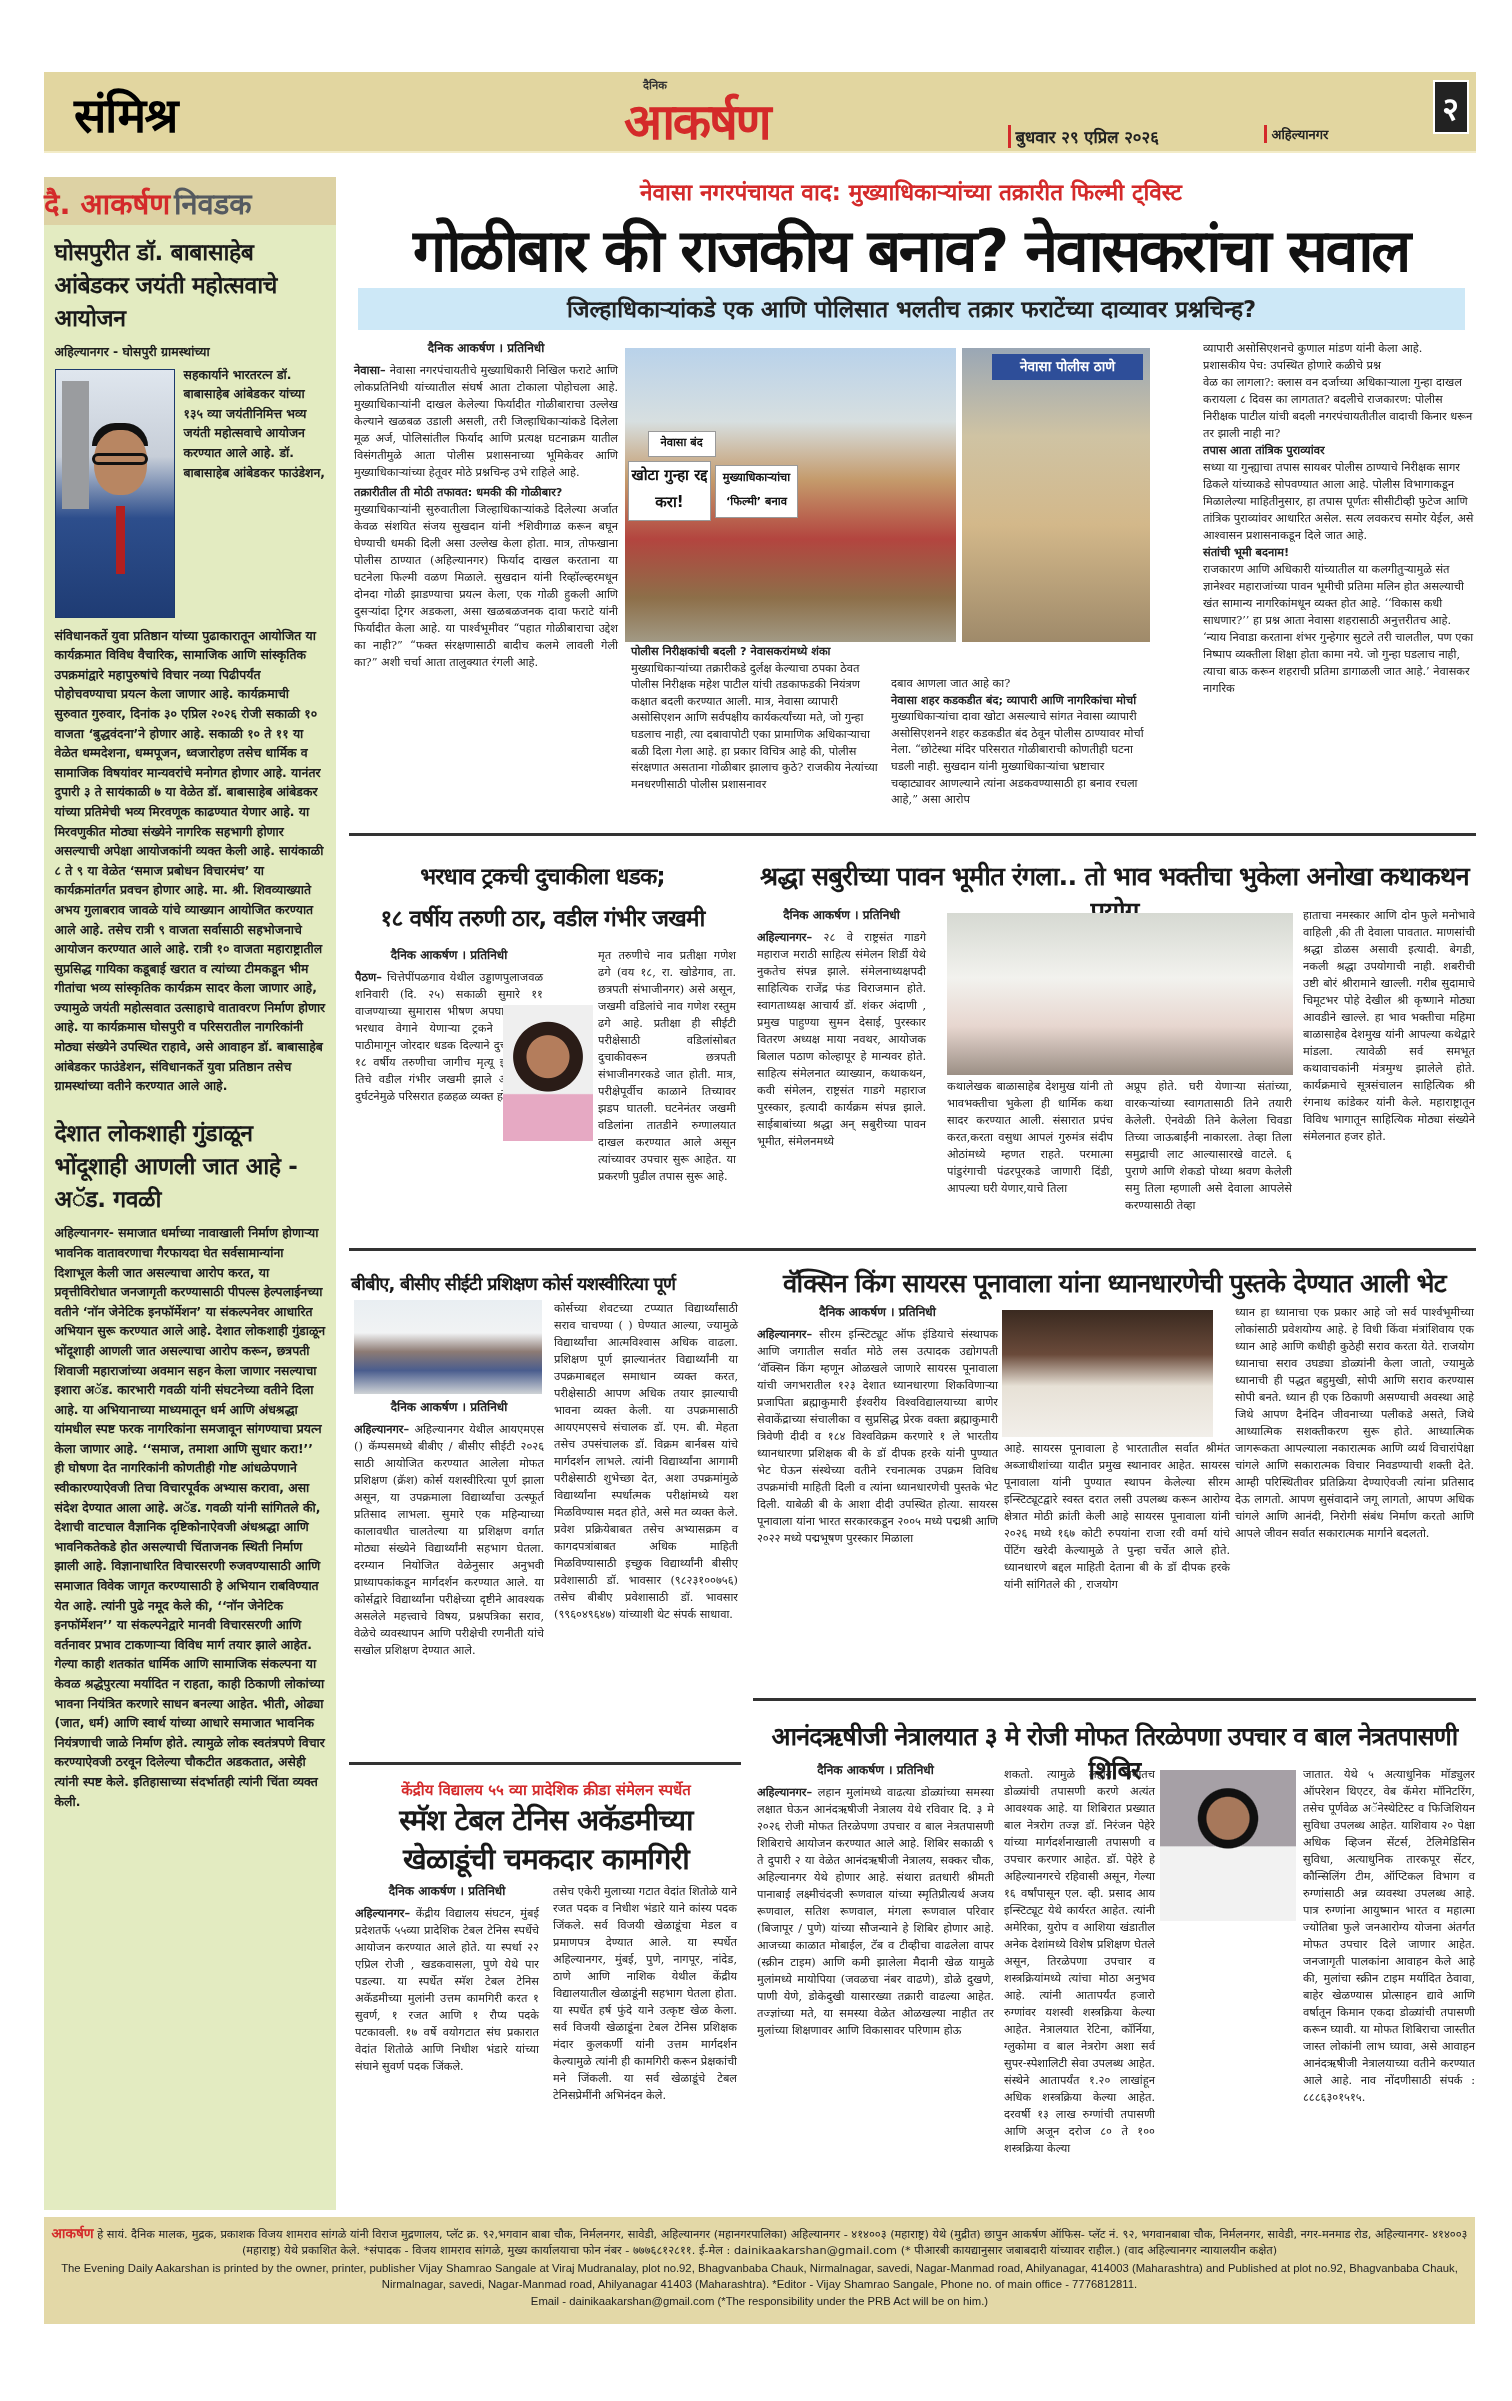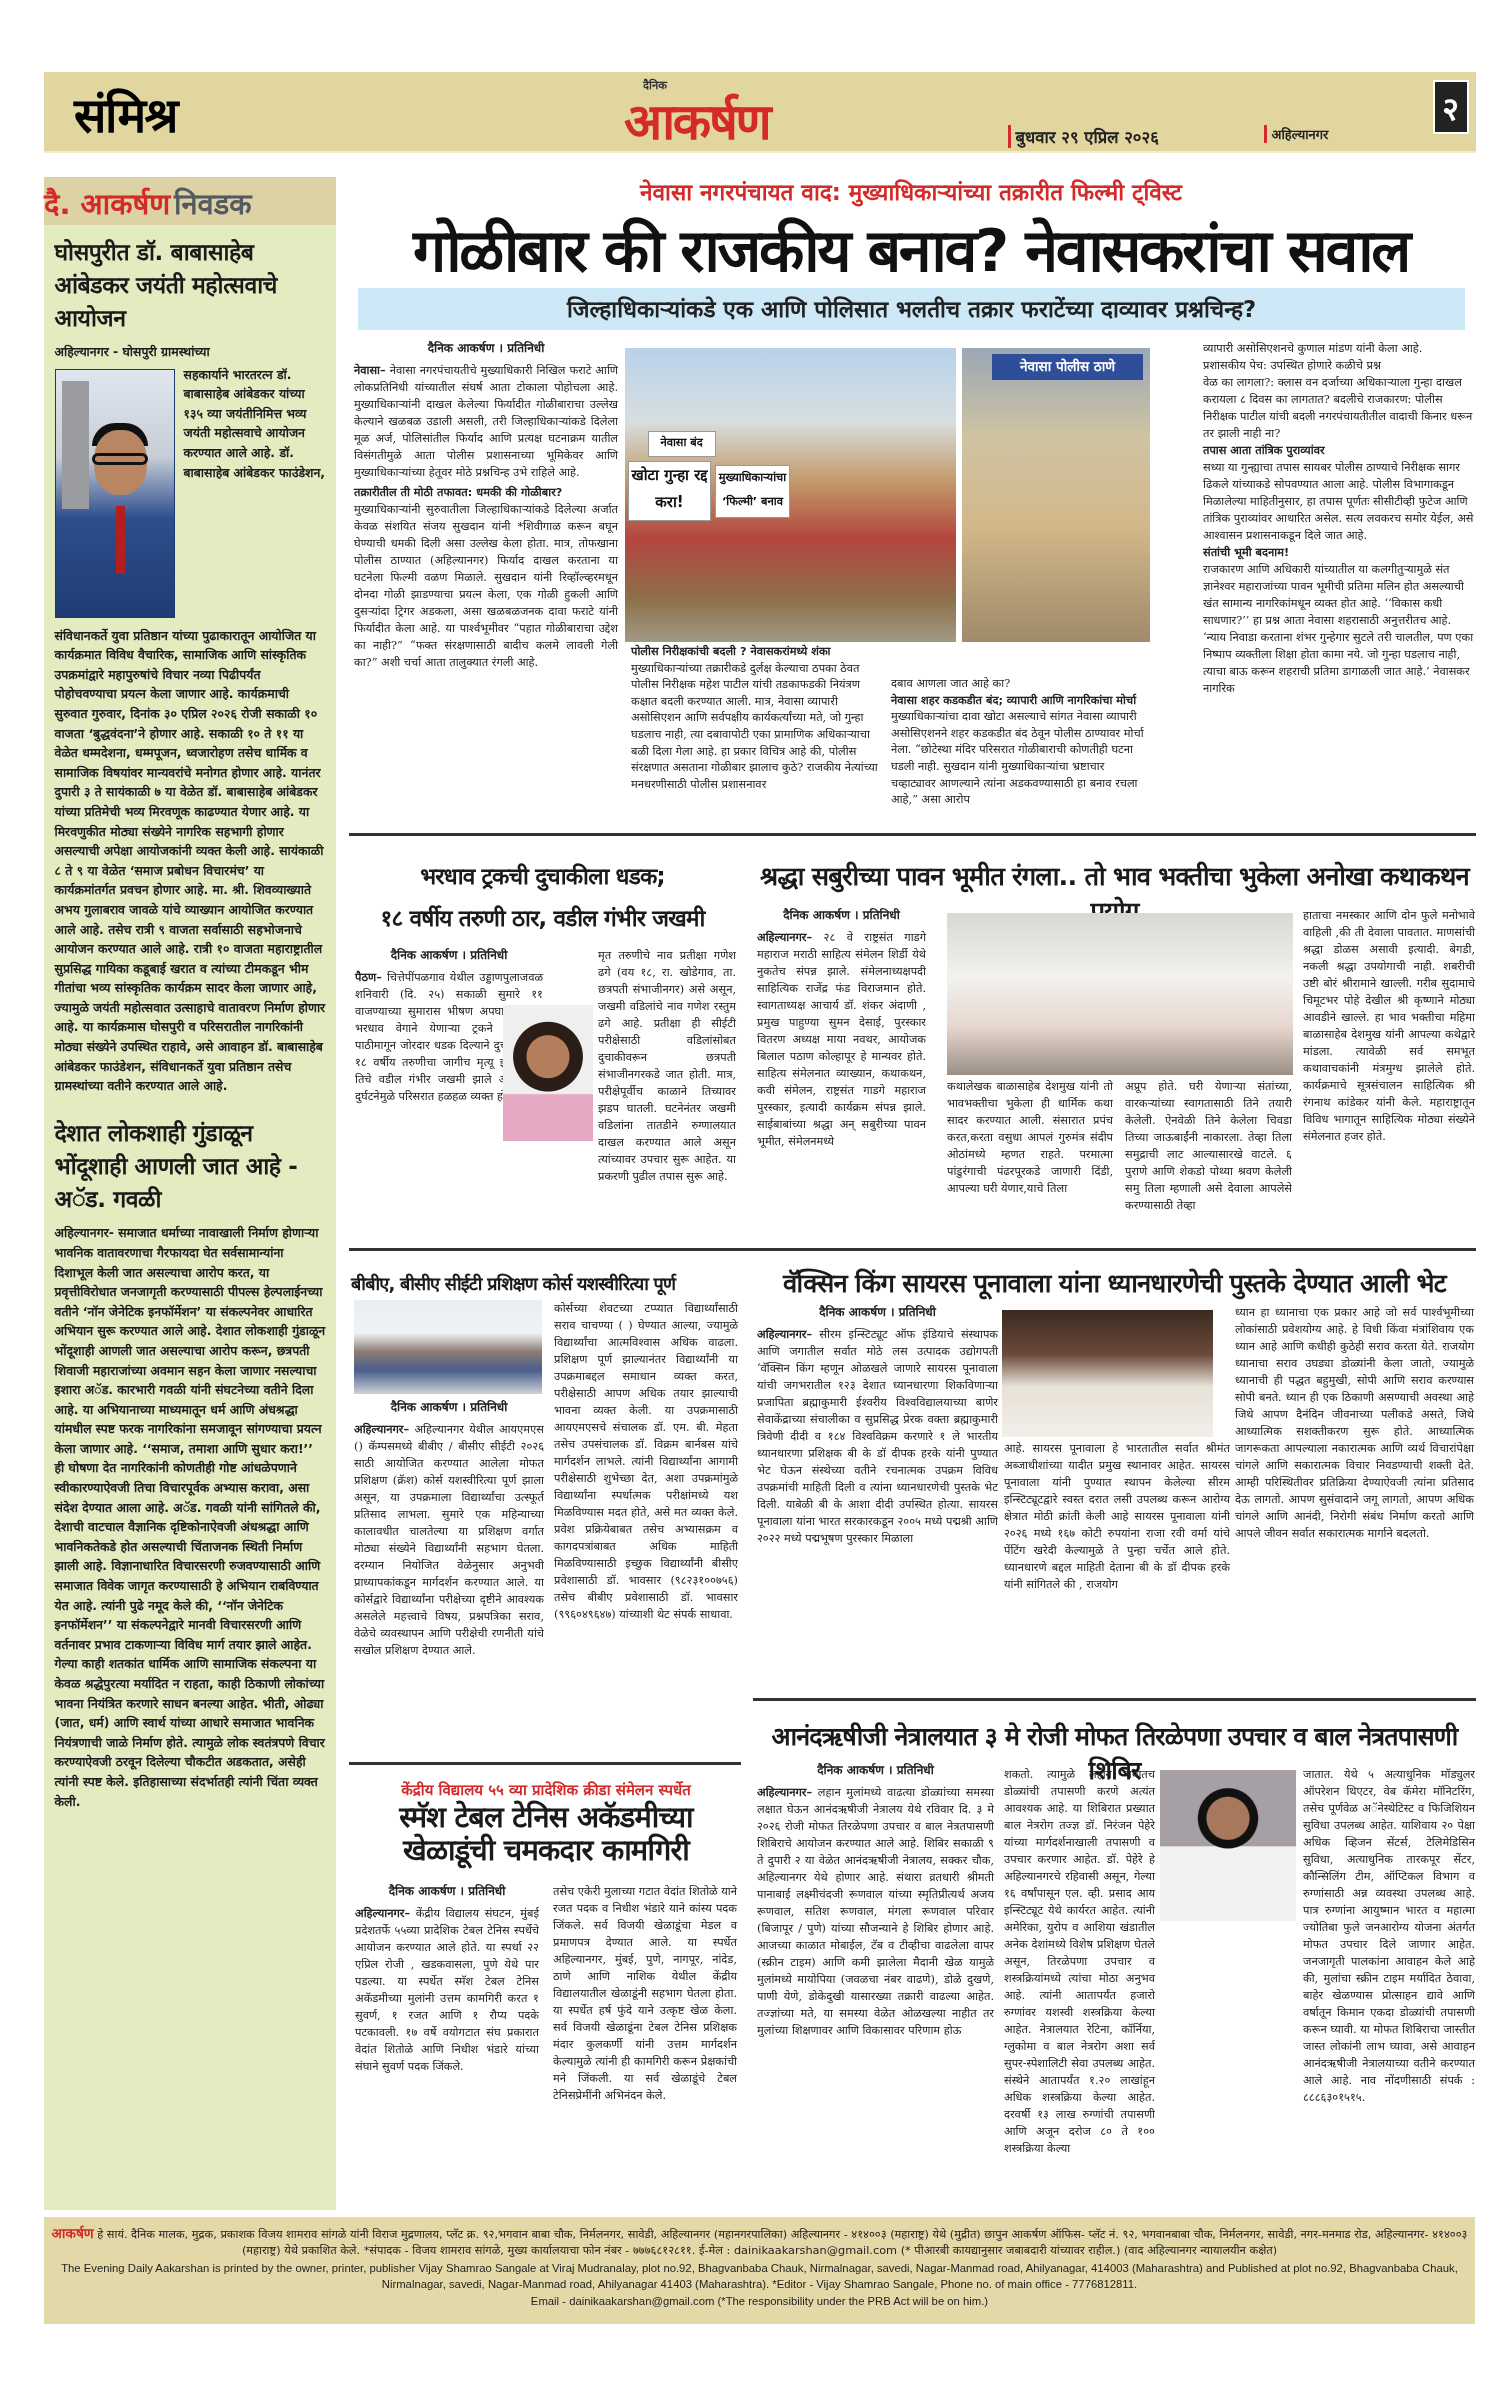--- a/index.html
+++ b/index.html
@@ -108,21 +108,21 @@
 <div class="col" style="left:354px; top:340px; width:264px;">
   <div class="byline">दैनिक आकर्षण । प्रतिनिधी</div>
   <div><span class="dateline">नेवासा–</span> <span>नेवासा नगरपंचायतीचे मुख्याधिकारी निखिल फराटे आणि लोकप्रतिनिधी यांच्यातील संघर्ष आता टोकाला पोहोचला आहे. मुख्याधिकाऱ्यांनी दाखल केलेल्या फिर्यादीत गोळीबाराचा उल्लेख केल्याने खळबळ उडाली असली, तरी जिल्हाधिकाऱ्यांकडे दिलेला मूळ अर्ज, पोलिसांतील फिर्याद आणि प्रत्यक्ष घटनाक्रम यातील विसंगतीमुळे आता पोलीस प्रशासनाच्या भूमिकेवर आणि मुख्याधिकाऱ्यांच्या हेतूवर मोठे प्रश्नचिन्ह उभे राहिले आहे.</span></div>
   <div class="subhead" style="margin-top:3px">तक्रारीतील ती मोठी तफावत: धमकी की गोळीबार?</div>
   <div>मुख्याधिकाऱ्यांनी सुरुवातीला जिल्हाधिकाऱ्यांकडे दिलेल्या अर्जात केवळ संशयित संजय सुखदान यांनी *शिवीगाळ करून बघून घेण्याची धमकी दिली असा उल्लेख केला होता. मात्र, तोफखाना पोलीस ठाण्यात (अहिल्यानगर) फिर्याद दाखल करताना या घटनेला फिल्मी वळण मिळाले. सुखदान यांनी रिव्हॉल्व्हरमधून दोनदा गोळी झाडण्याचा प्रयत्न केला, एक गोळी हुकली आणि दुसऱ्यांदा ट्रिगर अडकला, असा खळबळजनक दावा फराटे यांनी फिर्यादीत केला आहे. या पार्श्वभूमीवर “पहात गोळीबाराचा उद्देश का नाही?” “फक्त संरक्षणासाठी बादीच कलमे लावली गेली का?” अशी चर्चा आता तालुक्यात रंगली आहे.</div>
 </div>
 
 <div class="photo crowd" style="left:625px; top:348px; width:331px; height:294px;">
   <div class="sign" style="left:22.6px; top:83px; width:68px; height:25.6px; font-size:11.3px; line-height:22.6px;">नेवासा बंद</div>
   <div class="sign" style="left:3px; top:113px; width:83px; height:60px; font-size:15px; line-height:27px;">खोटा गुन्हा रद्द करा!</div>
-  <div class="sign" style="left:90px; top:117px; width:75px; height:53px; font-size:11.3px; line-height:24px;">मुख्याधिकाऱ्यांचा ‘फिल्मी’ बनाव</div>
+  <div class="sign" style="left:90px; top:117px; width:83px; height:53px; font-size:11.3px; line-height:24px;">मुख्याधिकाऱ्यांचा ‘फिल्मी’ बनाव</div>
 </div>
 <div class="photo police" style="left:962px; top:348px; width:188px; height:294px;">
   <div class="police-board">नेवासा पोलीस ठाणे</div>
 </div>
 
 <div class="caption" style="left:631px; top:644px; width:252px;">
   <b>पोलीस निरीक्षकांची बदली ? नेवासकरांमध्ये शंका</b><br>
   <span>मुख्याधिकाऱ्यांच्या तक्रारीकडे दुर्लक्ष केल्याचा ठपका ठेवत पोलीस निरीक्षक महेश पाटील यांची तडकाफडकी नियंत्रण कक्षात बदली करण्यात आली. मात्र, नेवासा व्यापारी असोसिएशन आणि सर्वपक्षीय कार्यकर्त्यांच्या मते, जो गुन्हा घडलाच नाही, त्या दबावापोटी एका प्रामाणिक अधिकाऱ्याचा बळी दिला गेला आहे. हा प्रकार विचित्र आहे की, पोलीस संरक्षणात असताना गोळीबार झालाच कुठे? राजकीय नेत्यांच्या मनधरणीसाठी पोलीस प्रशासनावर</span>
 </div>
 <div class="caption" style="left:891px; top:644px; width:256px;margin-top:32px;">
@@ -182,21 +182,21 @@
   <div><span class="dateline">अहिल्यानगर–</span> <span>सीरम इन्स्टिट्यूट ऑफ इंडियाचे संस्थापक आणि जगातील सर्वात मोठे लस उत्पादक उद्योगपती ‘वॅक्सिन किंग म्हणून ओळखले जाणारे सायरस पूनावाला यांची जगभरातील १२३ देशात ध्यानधारणा शिकविणाऱ्या प्रजापिता ब्रह्माकुमारी ईश्वरीय विश्वविद्यालयाच्या बाणेर सेवाकेंद्राच्या संचालीका व सुप्रसिद्ध प्रेरक वक्ता ब्रह्माकुमारी त्रिवेणी दीदी व १८४ विश्वविक्रम करणारे १ ले भारतीय ध्यानधारणा प्रशिक्षक बी के डॉ दीपक हरके यांनी पुण्यात भेट घेऊन संस्थेच्या वतीने रचनात्मक उपक्रम विविध उपक्रमांची माहिती दिली व त्यांना ध्यानधारणेची पुस्तके भेट दिली. याबेळी बी के आशा दीदी उपस्थित होत्या. सायरस पूनावाला यांना भारत सरकारकडून २००५ मध्ये पद्मश्री आणि २०२२ मध्ये पद्मभूषण पुरस्कार मिळाला</span></div>
 </div>
 <div class="photo hotel" style="left:1002px; top:1310px; width:211px; height:127px;"></div>
 <div class="col" style="left:1004px; top:1440px; width:226px;">आहे. सायरस पूनावाला हे भारतातील सर्वात श्रीमंत अब्जाधीशांच्या यादीत प्रमुख स्थानावर आहेत. सायरस पूनावाला यांनी पुण्यात स्थापन केलेल्या सीरम इन्स्टिट्यूटद्वारे स्वस्त दरात लसी उपलब्ध करून आरोग्य क्षेत्रात मोठी क्रांती केली आहे सायरस पूनावाला यांनी २०२६ मध्ये १६७ कोटी रुपयांना राजा रवी वर्मा यांचे पेंटिंग खरेदी केल्यामुळे ते पुन्हा चर्चेत आले होते. ध्यानधारणे बद्दल माहिती देताना बी के डॉ दीपक हरके यांनी सांगितले की , राजयोग</div>
 <div class="col" style="left:1235px; top:1304px; width:239px;">ध्यान हा ध्यानाचा एक प्रकार आहे जो सर्व पार्श्वभूमीच्या लोकांसाठी प्रवेशयोग्य आहे. हे विधी किंवा मंत्रांशिवाय एक ध्यान आहे आणि कधीही कुठेही सराव करता येते. राजयोग ध्यानाचा सराव उघड्या डोळ्यांनी केला जातो, ज्यामुळे ध्यानाची ही पद्धत बहुमुखी, सोपी आणि सराव करण्यास सोपी बनते. ध्यान ही एक ठिकाणी असण्याची अवस्था आहे जिथे आपण दैनंदिन जीवनाच्या पलीकडे असते, जिथे आध्यात्मिक सशक्तीकरण सुरू होते. आध्यात्मिक जागरूकता आपल्याला नकारात्मक आणि व्यर्थ विचारांपेक्षा चांगले आणि सकारात्मक विचार निवडण्याची शक्ती देते. आम्ही परिस्थितीवर प्रतिक्रिया देण्याऐवजी त्यांना प्रतिसाद देऊ लागतो. आपण सुसंवादाने जगू लागतो, आपण अधिक चांगले आणि आनंदी, निरोगी संबंध निर्माण करतो आणि आपले जीवन सर्वात सकारात्मक मार्गाने बदलतो.</div>
 
 <div class="rule" style="left:349px; top:1762px; width:392px;"></div>
 <div class="rule" style="left:753px; top:1698px; width:723px;"></div>
 
 <div class="kicker-red" style="left:354px; top:1779px; width:384px; font-size:15px;">केंद्रीय विद्यालय ५५ व्या प्रादेशिक क्रीडा संमेलन स्पर्धेत</div>
-<div class="h2" style="left:354px; top:1801px; width:384px; text-align:center; font-size:29px; line-height:33px;">स्मॅश टेबल टेनिस अकॅडमीच्या खेळाडूंची चमकदार कामगिरी</div>
+<div class="h2" style="left:354px; top:1801px; width:384px; text-align:center; font-size:29px; line-height:39px;">स्मॅश टेबल टेनिस अकॅडमीच्या खेळाडूंची चमकदार कामगिरी</div>
 <div class="col" style="left:355px; top:1883px; width:184px;">
   <div class="byline">दैनिक आकर्षण । प्रतिनिधी</div>
   <div><span class="dateline">अहिल्यानगर–</span> <span>केंद्रीय विद्यालय संघटन, मुंबई प्रदेशतर्फे ५५व्या प्रादेशिक टेबल टेनिस स्पर्धेचे आयोजन करण्यात आले होते. या स्पर्धा २२ एप्रिल रोजी , खडकवासला, पुणे येथे पार पडल्या. या स्पर्धेत स्मॅश टेबल टेनिस अकॅडमीच्या मुलांनी उत्तम कामगिरी करत १ सुवर्ण, १ रजत आणि १ रौप्य पदके पटकावली. १७ वर्षे वयोगटात संघ प्रकारात वेदांत शितोळे आणि निधीश भंडारे यांच्या संघाने सुवर्ण पदक जिंकले.</span></div>
 </div>
 <div class="col" style="left:553px; top:1883px; width:184px;">तसेच एकेरी मुलाच्या गटात वेदांत शितोळे याने रजत पदक व निधीश भंडारे याने कांस्य पदक जिंकले. सर्व विजयी खेळाडूंचा मेडल व प्रमाणपत्र देण्यात आले. या स्पर्धेत अहिल्यानगर, मुंबई, पुणे, नागपूर, नांदेड, ठाणे आणि नाशिक येथील केंद्रीय विद्यालयातील खेळाडूंनी सहभाग घेतला होता. या स्पर्धेत हर्ष फुंदे याने उत्कृष्ट खेळ केला. सर्व विजयी खेळाडूंना टेबल टेनिस प्रशिक्षक मंदार कुलकर्णी यांनी उत्तम मार्गदर्शन केल्यामुळे त्यांनी ही कामगिरी करून प्रेक्षकांची मने जिंकली. या सर्व खेळाडूंचे टेबल टेनिसप्रेमींनी अभिनंदन केले.</div>
 
 <div class="h2" style="left:753px; top:1718px; width:723px; font-size:25px; text-align:center;">आनंदऋषीजी नेत्रालयात ३ मे रोजी मोफत तिरळेपणा उपचार व बाल नेत्रतपासणी शिबिर</div>
 <div class="col" style="left:757px; top:1762px; width:237px;">
   <div class="byline">दैनिक आकर्षण । प्रतिनिधी</div>
   <div><span class="dateline">अहिल्यानगर–</span> <span>लहान मुलांमध्ये वाढत्या डोळ्यांच्या समस्या लक्षात घेऊन आनंदऋषीजी नेत्रालय येथे रविवार दि. ३ मे २०२६ रोजी मोफत तिरळेपणा उपचार व बाल नेत्रतपासणी शिबिराचे आयोजन करण्यात आले आहे. शिबिर सकाळी ९ ते दुपारी २ या वेळेत आनंदऋषीजी नेत्रालय, सक्कर चौक, अहिल्यानगर येथे होणार आहे. संथारा व्रतधारी श्रीमती पानाबाई लक्ष्मीचंदजी रूणवाल यांच्या स्मृतिप्रीत्यर्थ अजय रूणवाल, सतिश रूणवाल, मंगला रूणवाल परिवार (बिजापूर / पुणे) यांच्या सौजन्याने हे शिबिर होणार आहे. आजच्या काळात मोबाईल, टॅब व टीव्हीचा वाढलेला वापर (स्क्रीन टाइम) आणि कमी झालेला मैदानी खेळ यामुळे मुलांमध्ये मायोपिया (जवळचा नंबर वाढणे), डोळे दुखणे, पाणी येणे, डोकेदुखी यासारख्या तक्रारी वाढल्या आहेत. तज्ज्ञांच्या मते, या समस्या वेळेत ओळखल्या नाहीत तर मुलांच्या शिक्षणावर आणि विकासावर परिणाम होऊ</span></div>

